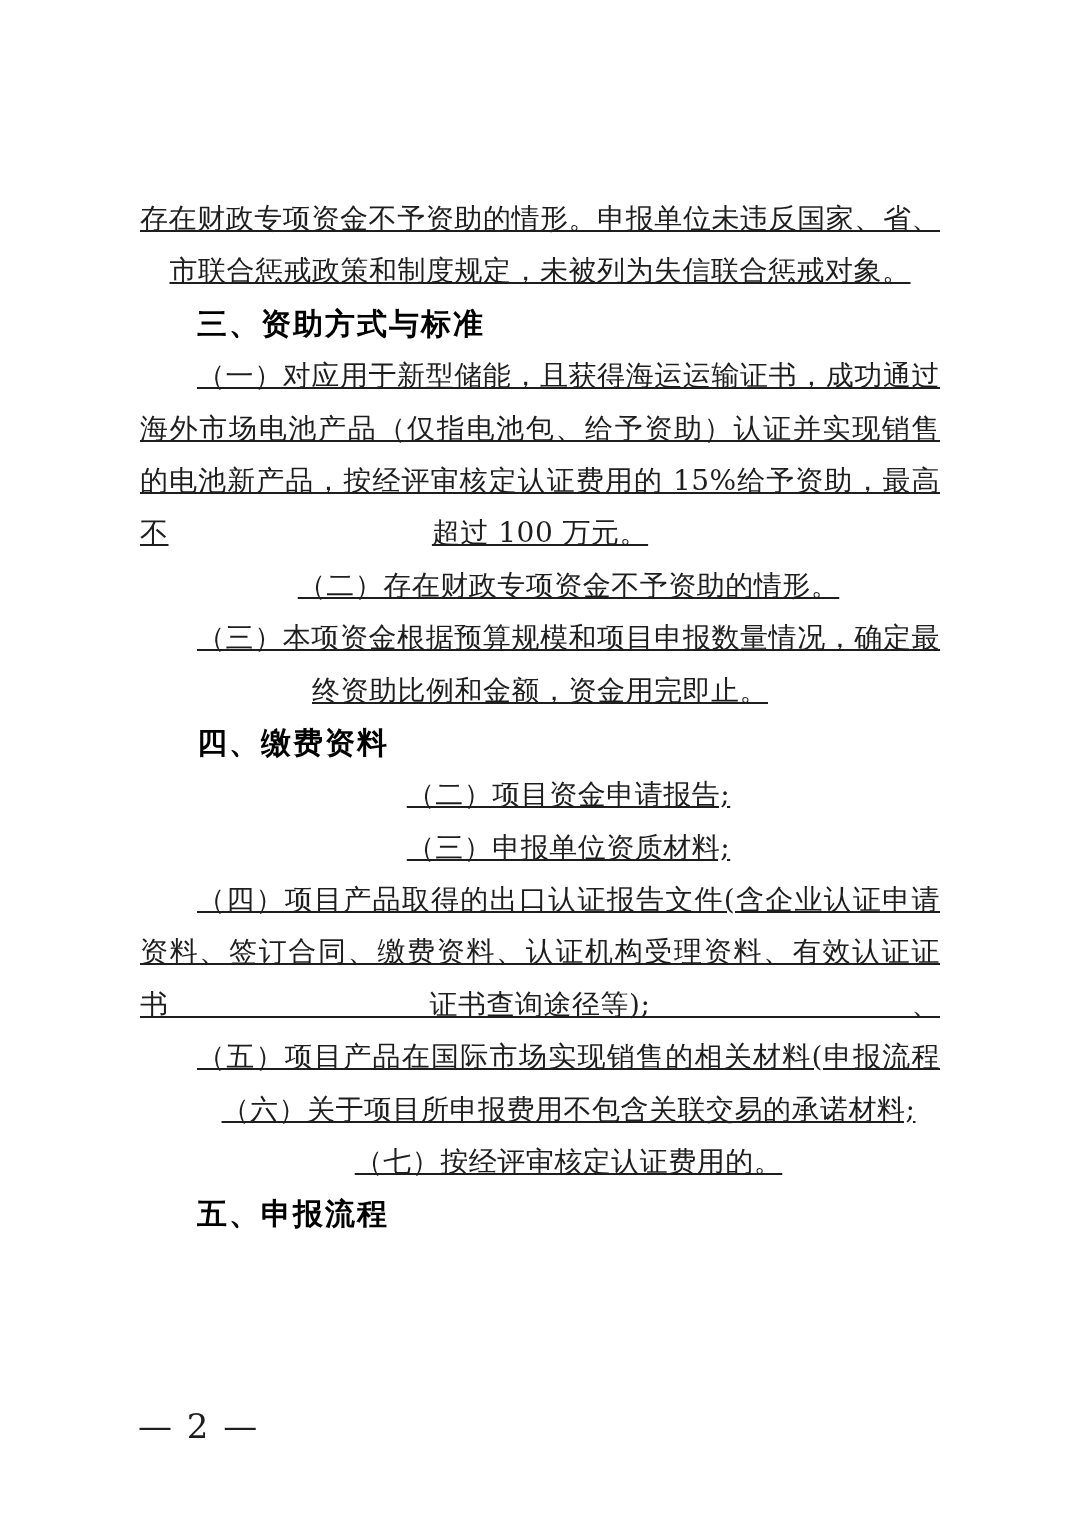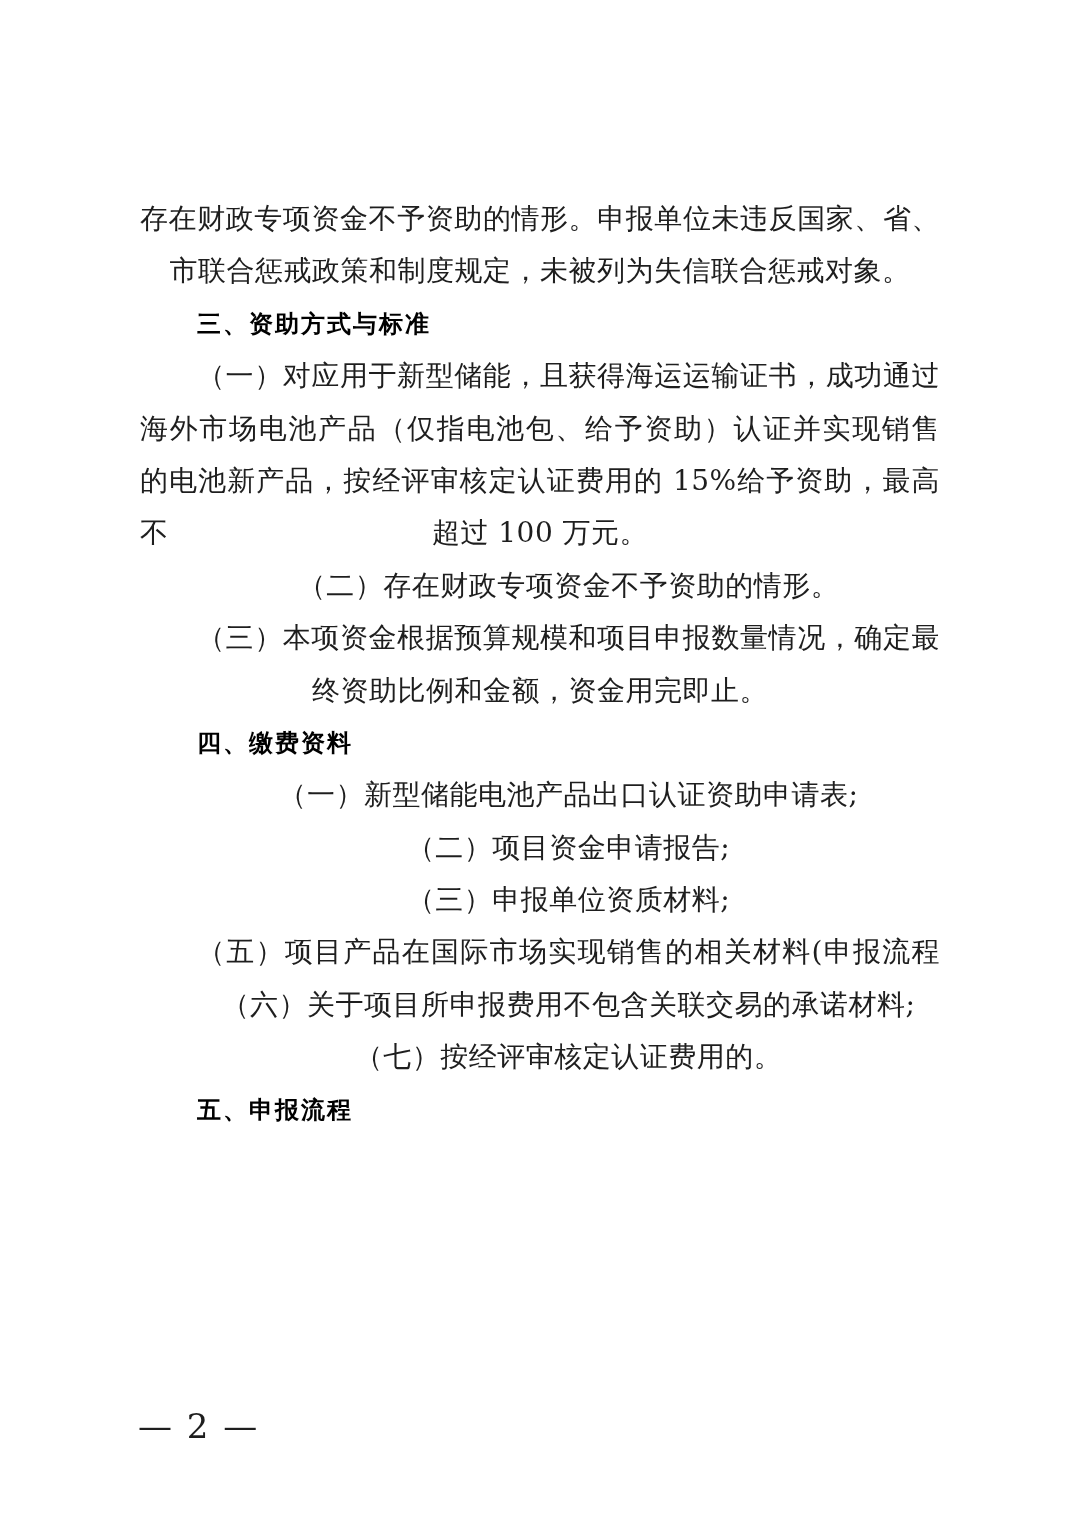--- a/index.html
+++ b/index.html
@@ -20,41 +20,41 @@
     background: #ffffff;
   }
   .doc-body {
     position: absolute;
     left: 140px;
     top: 193px;
     width: 800px;
     color: #1e1e1e;
     font-size: 28px;
   }
-  .paragraph { margin: 0; }
+  .paragraph { margin: 0; text-decoration: underline; }
   .line {
     line-height: 52.4px;
     height: 52.4px;
     letter-spacing: 0.5px;
     text-align: center;
   }
   .line.fill {
     text-align: justify;
     text-align-last: justify;
   }
   .line.indent {
     padding-left: 57px;
   }
   .heading {
     line-height: 52.4px;
     height: 52.4px;
     padding-left: 57px;
     font-family: "DejaVu Sans", "Liberation Sans", sans-serif;
     font-weight: 700;
-    font-size: 24px;
+    font-size: 30px;
     letter-spacing: 2px;
     color: #000000;
   }
   .footer {
     position: absolute;
     left: 138px;
     top: 1404px;
     font-size: 34px;
     line-height: 44px;
     color: #1e1e1e;
@@ -79,27 +79,29 @@
       </div>
       <div class="paragraph">
         <div class="line indent">（二）存在财政专项资金不予资助的情形。</div>
       </div>
       <div class="paragraph">
         <div class="line fill indent">（三）本项资金根据预算规模和项目申报数量情况，确定最</div>
         <div class="line">终资助比例和金额，资金用完即止。</div>
       </div>
       <div class="heading">四、缴费资料</div>
       <div class="paragraph">
-        <div class="line indent">（一）新型储能电池产品出口认证资助申请表;</div>
-      </div>
-      <div class="paragraph">
         <div class="line indent">（二）项目资金申请报告;</div>
       </div>
       <div class="paragraph">
         <div class="line indent">（三）申报单位资质材料;</div>
+      </div>
+      <div class="paragraph">
+        <div class="line fill indent">（四）项目产品取得的出口认证报告文件(含企业认证申请</div>
+        <div class="line fill">资料、签订合同、缴费资料、认证机构受理资料、有效认证证书、</div>
+        <div class="line">证书查询途径等);</div>
       </div>
       <div class="paragraph">
         <div class="line fill indent">（五）项目产品在国际市场实现销售的相关材料(申报流程</div>
       </div>
       <div class="paragraph">
         <div class="line indent">（六）关于项目所申报费用不包含关联交易的承诺材料;</div>
       </div>
       <div class="paragraph">
         <div class="line indent">（七）按经评审核定认证费用的。</div>
       </div>

